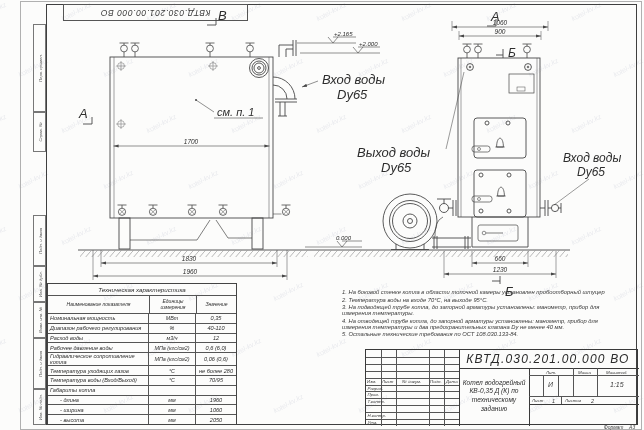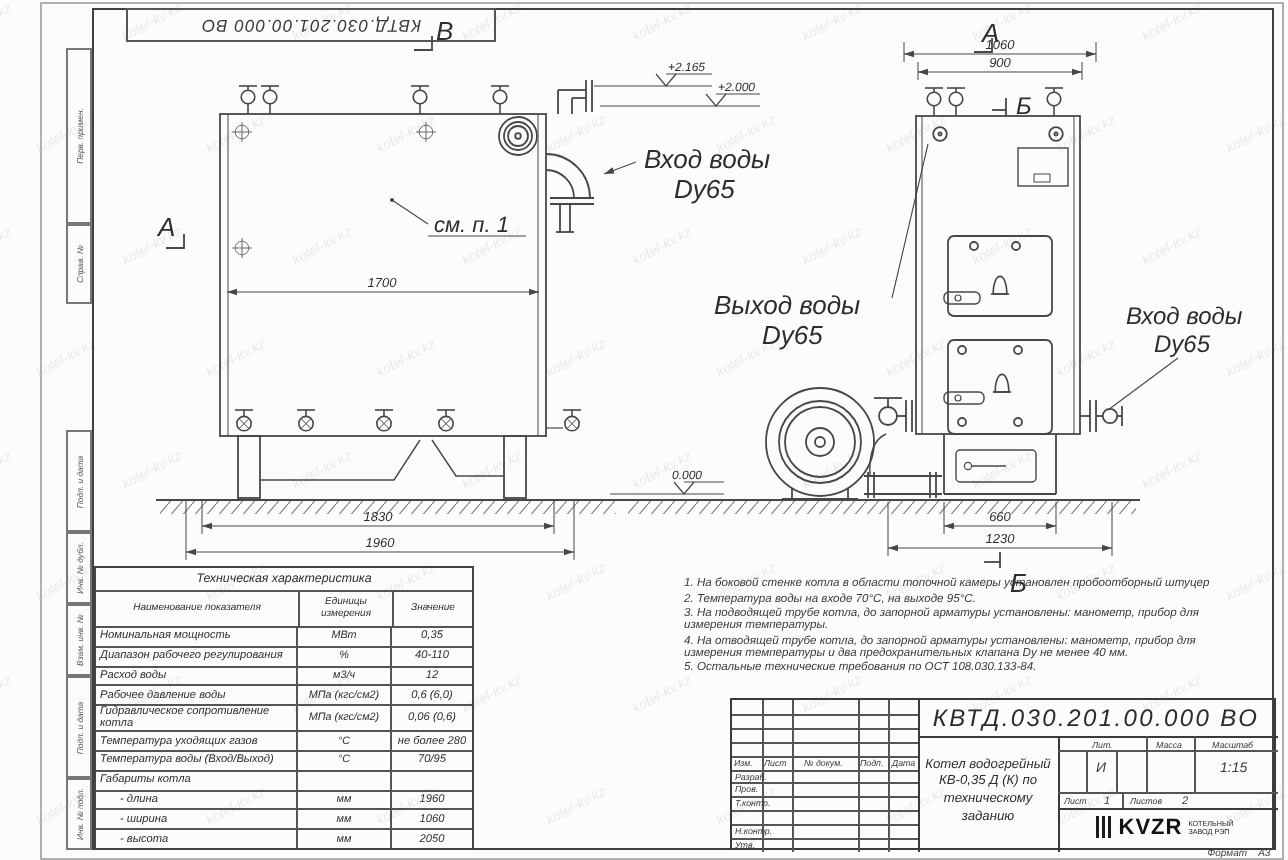--- a/index.html
+++ b/index.html
@@ -544,28 +544,20 @@
     <div class="lbl" style="left:212px;top:19.5px;">Масса</div>
     <div class="lbl" style="left:240px;top:19.5px;">Масштаб</div>
     <div class="lbl" style="left:182px;top:31px;font-size:7px;">И</div>
     <div class="lbl" style="left:244px;top:31px;font-size:7px;">1:15</div>
 
     <div class="lbl" style="left:166px;top:48px;">Лист</div>
     <div class="lbl" style="left:186px;top:47.5px;font-size:5.5px;">1</div>
     <div class="lbl" style="left:199px;top:48px;">Листов</div>
     <div class="lbl" style="left:225px;top:47.5px;font-size:5.5px;">2</div>
 
-    <div class="kvzr">
-      <span class="bars"></span>
-      <span class="word">KVZR</span>
-      <span class="sub">
-        <span style="display:block;">КОТЕЛЬНЫЙ</span>
-        <span style="display:block;">ЗАВОД РЭП</span>
-      </span>
-    </div>
   </div>
 
   <div class="fmt">
     <span>Формат</span>&nbsp;&nbsp;&nbsp;
     <span>А3</span>&nbsp;&nbsp;
   </div>
 
 </div>
 
 </body></html>

